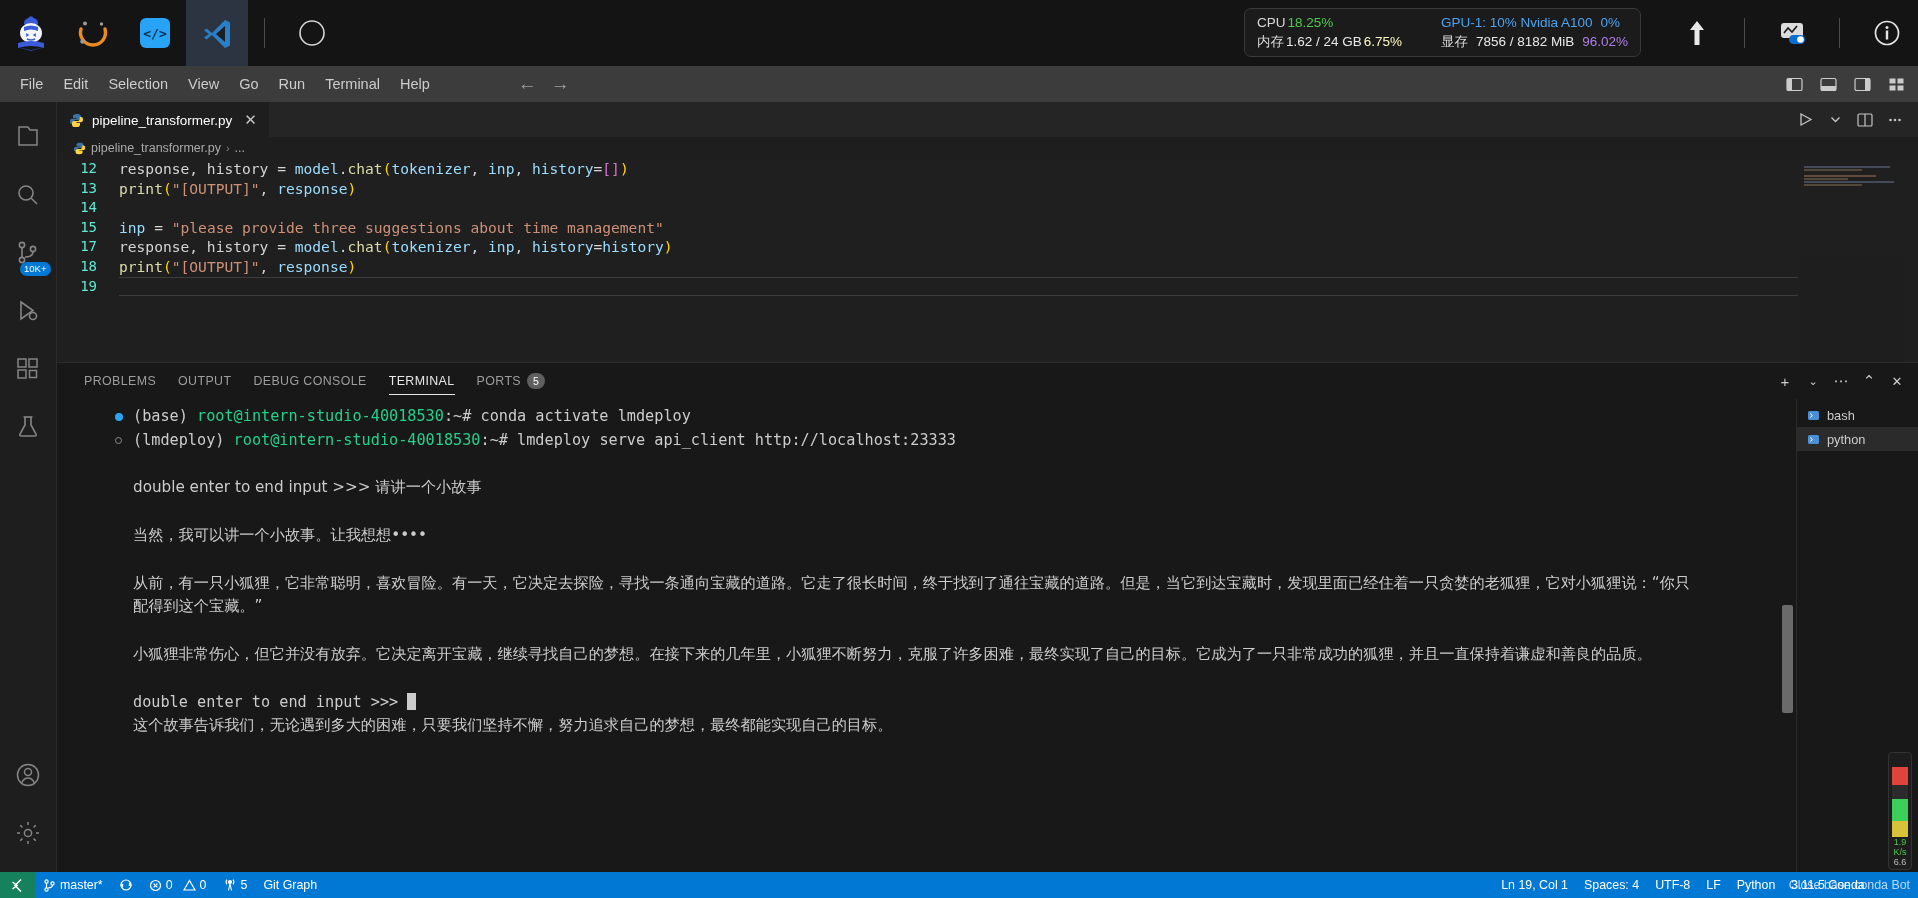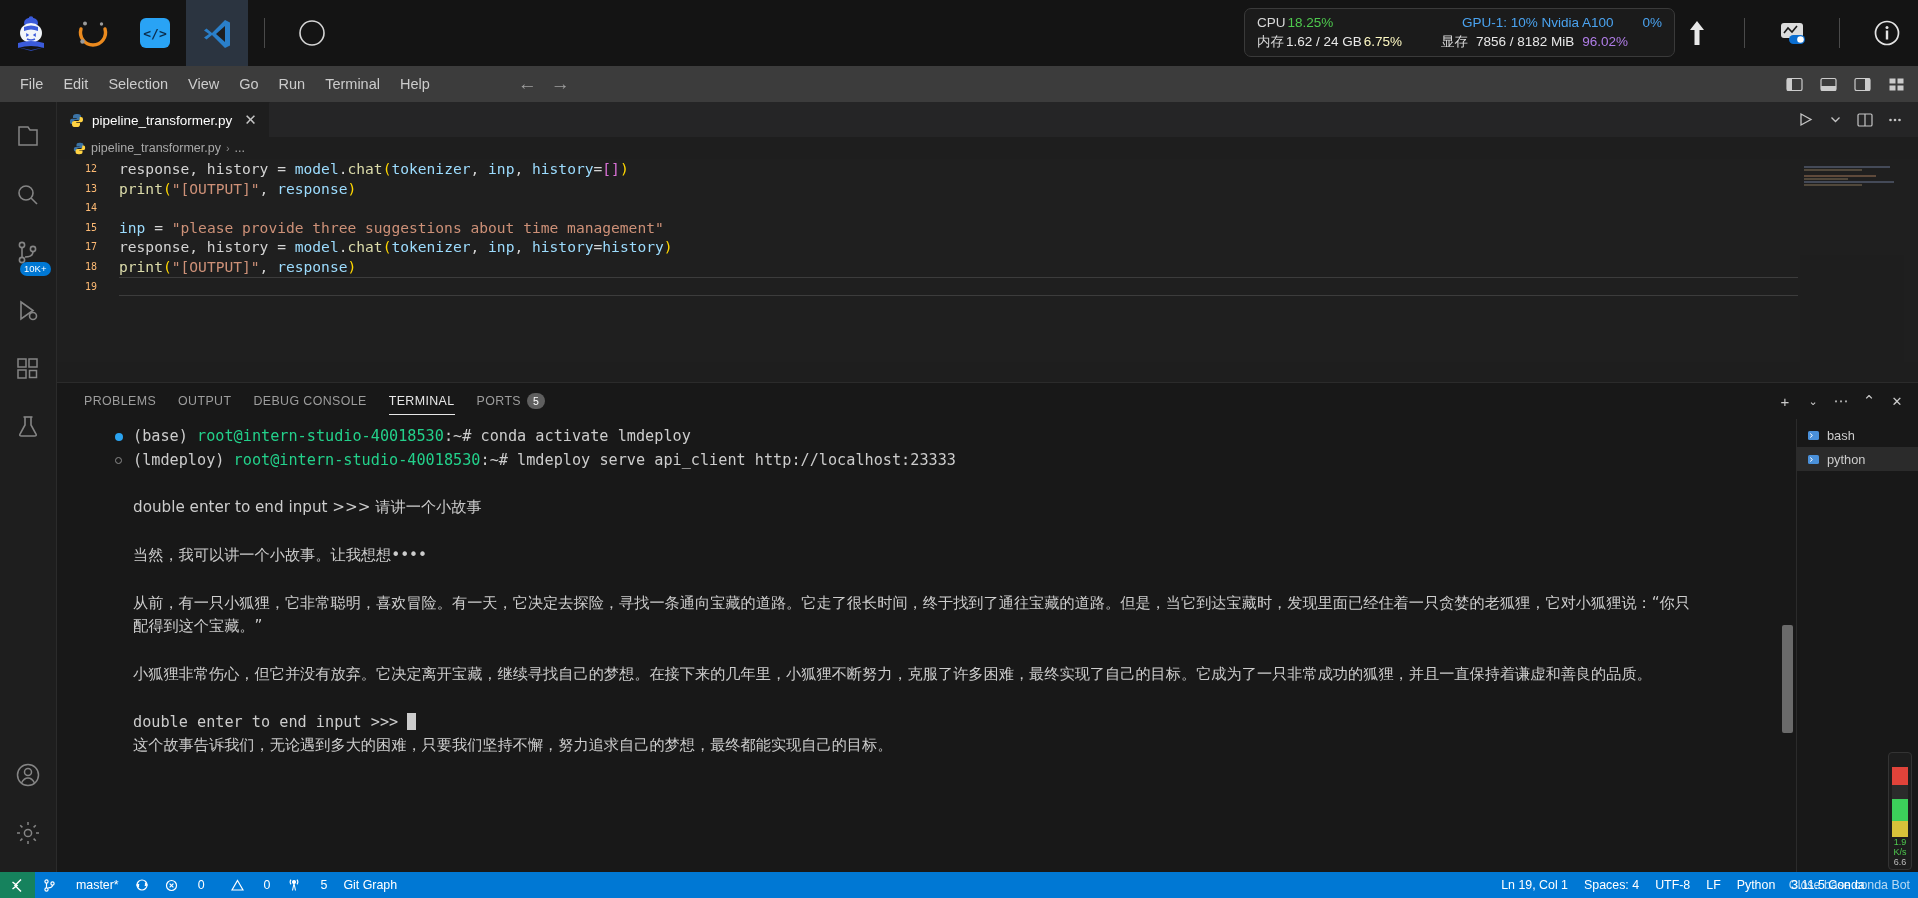--- a/index.html
+++ b/index.html
@@ -31,21 +31,21 @@
     position: absolute; left: 1244px; top: 8px;
     border: 1px solid #3a3a3a; border-radius: 7px; background: #1b1b1b;
     padding: 4px 12px 5px 12px; font-size: 13.5px; line-height: 19px;
     white-space: nowrap; font-family: "Liberation Sans", sans-serif;
   }
   .sysinfo .row { display: flex; gap: 8px; }
   .sysinfo .g1 { width: 176px; display: flex; gap: 2px; }
   .lbl { color: #d8d8d8; }
   .val-green { color: #4ec94e; }
   .val-orange { color: #fef9c3; }
-  .val-blue { color: #4aa3f0; margin-left: 21px; }
+  .val-blue { color: #4aa3f0; }
   .val-purple { color: #b07de8; }
   .val-white { color: #e8e8e8; }
 
   .host-right { position: absolute; right: 0; top: 0; height: 66px; display: flex; align-items: center; }
   .host-ic { width: 62px; height: 66px; display: flex; align-items: center; justify-content: center; cursor: pointer; }
 
   
   #vscode {
     position: absolute; left: 0; top: 66px; right: 0; bottom: 0;
     background: #1e1e1e; display: flex; flex-direction: column;
@@ -82,21 +82,21 @@
     width: 57px; height: 58px; display: flex; align-items: center; justify-content: center;
     color: #858585; cursor: pointer; position: relative;
   }
   .act-badge {
     position: absolute; bottom: 6px; right: 6px; background: #0078d4; color: #fff;
     font-size: 9.5px; border-radius: 9px; padding: 1px 4px; line-height: 12px;
     font-family: "Liberation Sans", sans-serif;
   }
   .act-spacer { flex: 1; }
 
-  .mainarea { flex: 1; display: flex; flex-direction: column; min-width: 0; gap: 20px; }
+  .mainarea { flex: 1; display: flex; flex-direction: column; min-width: 0; }
 
   
   .editor-group { display: flex; flex-direction: column; height: 260px; flex: 0 0 260px; min-height: 0; }
   .tabsrow { height: 35px; background: #252526; display: flex; align-items: stretch; position: relative; flex: 0 0 35px; }
   .tab {
     display: flex; align-items: center; gap: 8px; padding: 0 12px; background: #1e1e1e;
     color: #ffffff; font-size: 13.5px; border-right: 1px solid #252526; cursor: pointer;
     border-top: 1px solid #1e1e1e;
   }
   .tab .tabclose { color: #c5c5c5; font-size: 15px; margin-left: 4px; }
@@ -108,21 +108,21 @@
     padding-left: 16px; color: #a9a9a9; font-size: 12.5px; flex: 0 0 22px;
   }
   .bc-sep { color: #888; font-size: 11px; }
 
   .codearea {
     flex: 1; background: #1f1f1f; position: relative; overflow: hidden;
     font-family: "DejaVu Sans Mono", monospace; font-size: 14.6px; line-height: 19.6px;
   }
   .codelines { padding-top: 0px; }
   .cline { display: flex; height: 19.6px; align-items: center; white-space: pre; }
-  .lnum { width: 62px; text-align: right; padding-right: 22px; color: #fdba74; flex: 0 0 62px; font-size: 10px; }
+  .lnum { width: 62px; text-align: right; padding-right: 22px; color: #5eead4; flex: 0 0 62px; font-size: 14px; }
   .ctext { flex: 1; padding-left: 0px; }
   .cline.current .ctext { border-top: 1px solid #3c3c3c; border-bottom: 1px solid #3c3c3c; margin-right: 120px; height: 19.6px; }
 
   
   .t-fn { color: #dcdcaa; }
   .t-var { color: #9cdcfe; }
   .t-str { color: #ce9178; }
   .t-punc { color: #ffd700; }
   .t-punc2 { color: #da70d6; }
   .t-plain { color: #d4d4d4; }
@@ -174,21 +174,21 @@
   }
   .ts-item.active { background: #2b2b2b; }
 
   
   .statusbar {
     height: 26px; background: #0078d4; display: flex; align-items: center;
     color: #ffffff; font-size: 12.4px; flex: 0 0 26px; position: relative;
   }
   .sb-left { display: flex; align-items: center; height: 100%; }
   .sb-right { position: absolute; right: 0; top: 0; height: 100%; display: flex; align-items: flex-end; }
-  .sb-item { display: flex; align-items: center; gap: 20px; padding: 0 8px; height: 100%; cursor: pointer; white-space: nowrap; }
+  .sb-item { display: flex; align-items: center; gap: 4px; padding: 0 8px; height: 100%; cursor: pointer; white-space: nowrap; }
   .sb-remote { background: #16825d; padding: 0 10px; }
 
   
   .netwidget {
     position: absolute; right: 6px; bottom: 28px; width: 24px; height: 118px;
     background: #1d1d1d; border: 1px solid #333; border-radius: 4px;
     display: flex; flex-direction: column; align-items: center; justify-content: flex-end;
     font-size: 9px; color: #bdbdbd; padding-bottom: 2px; overflow: hidden;
   }
   .nw-bar { width: 16px; }

